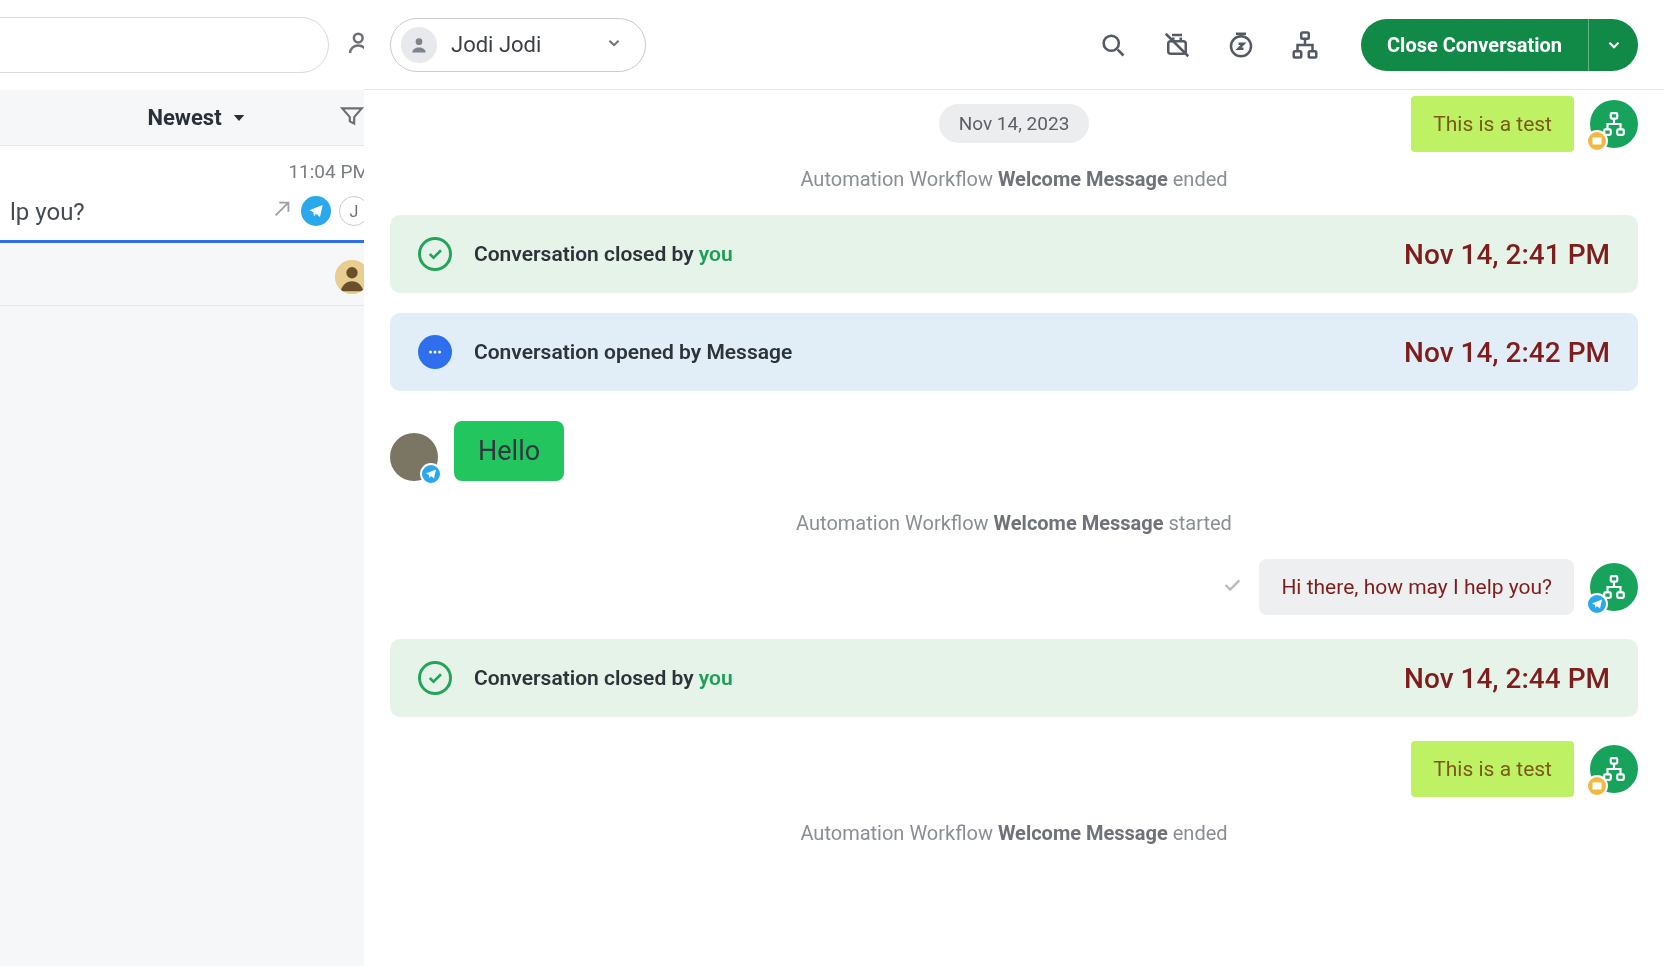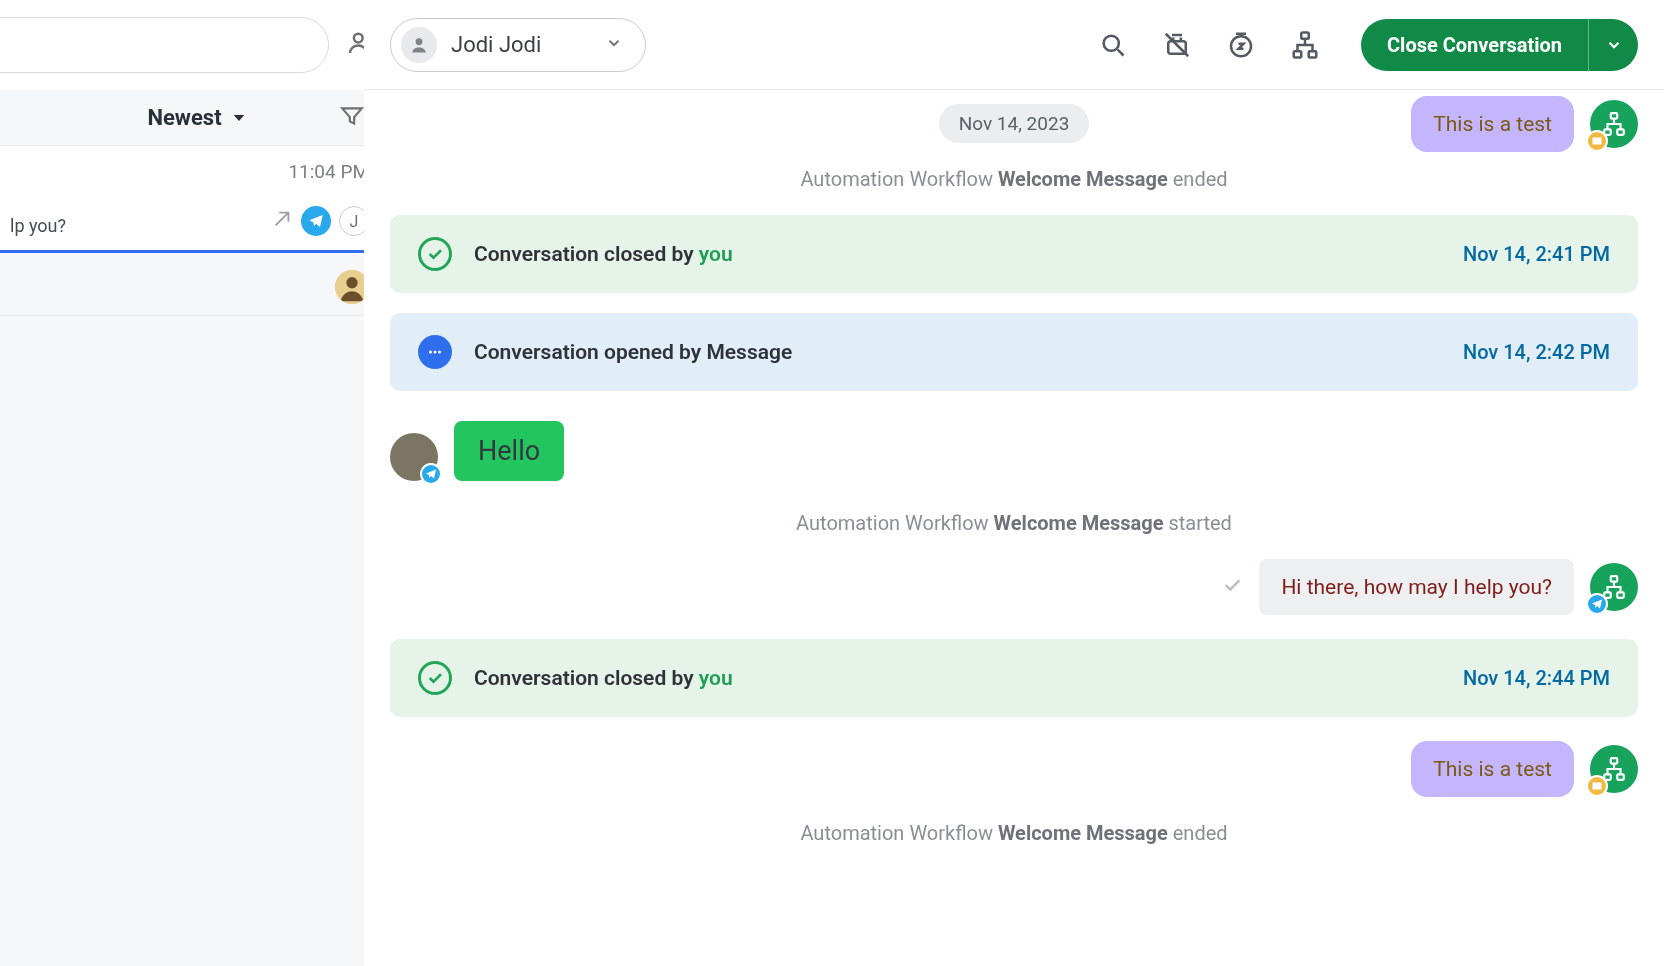--- a/index.html
+++ b/index.html
@@ -69,21 +69,21 @@
     background:#ffffff;
     padding: 14px 26px 14px 10px;
     border-bottom: 3px solid #2f6fed;
     margin-bottom: 6px;
   }
   .conv-time {
     position:absolute; top:14px; right: 26px;
     font-size:19px; color:#7a7e85;
   }
   .conv-preview {
-    font-size: 18px; color:#444b55; margin-top: 55px;
+    font-size: 24px; color:#444b55; margin-top: 38px;
     white-space: nowrap; overflow:hidden;
   }
   .conv-icons {
     position:absolute; right: 26px; bottom: 14px;
     display:flex; align-items:center; gap: 8px;
   }
   .circle-icon {
     width: 30px; height: 30px; border-radius: 50%;
     display:flex; align-items:center; justify-content:center;
     font-size: 16px;
@@ -200,21 +200,21 @@
     margin-right: 22px;
   }
   .event-icon.check {
     border: 3px solid #23a559; color:#23a559; background:transparent;
   }
   .event-icon.bubble {
     background:#2f6fed; color:#fff;
   }
   .event-text { font-size:21px; color:#2e333a; font-weight:600; }
   .event-text .you { color:#1f9e55; }
-  .event-time { margin-left:auto; font-size:20px; color:#0369a1; font-weight:500; }
+  .event-time { margin-left:auto; font-size:28px; color:#7f1d1d; font-weight:500; }
 
   
   .inbound-row {
     display:flex; align-items:flex-end; gap: 16px;
     margin: 30px 0;
   }
   .inbound-avatar-wrap { position:relative; width:48px; height:48px; }
   .inbound-avatar {
     width:48px; height:48px; border-radius:50%; background:#7b7564;
   }
@@ -237,22 +237,22 @@
     display:flex; align-items:center; justify-content:flex-end;
     gap: 16px;
     margin: 24px 0;
   }
   .delivered-check { color:#b7bcc3; }
   .msg-bubble-out {
     background:#edeff1; color:#7f1d1d; font-size:21px;
     padding: 16px 22px; border-radius: 8px;
   }
   .msg-bubble-note {
-    background:#c4b5fd; color:#7b5a17; font-size:21px;
-    padding: 16px 22px; border-radius: 16px;
+    background:#bef264; color:#7b5a17; font-size:21px;
+    padding: 16px 22px; border-radius: 4px;
   }
   .out-avatar {
     position:relative;
     width:48px; height:48px;
   }
   .out-avatar .circle {
     width:48px; height:48px; border-radius:50%;
     background:#17a35b;
     display:flex; align-items:center; justify-content:center;
   }

